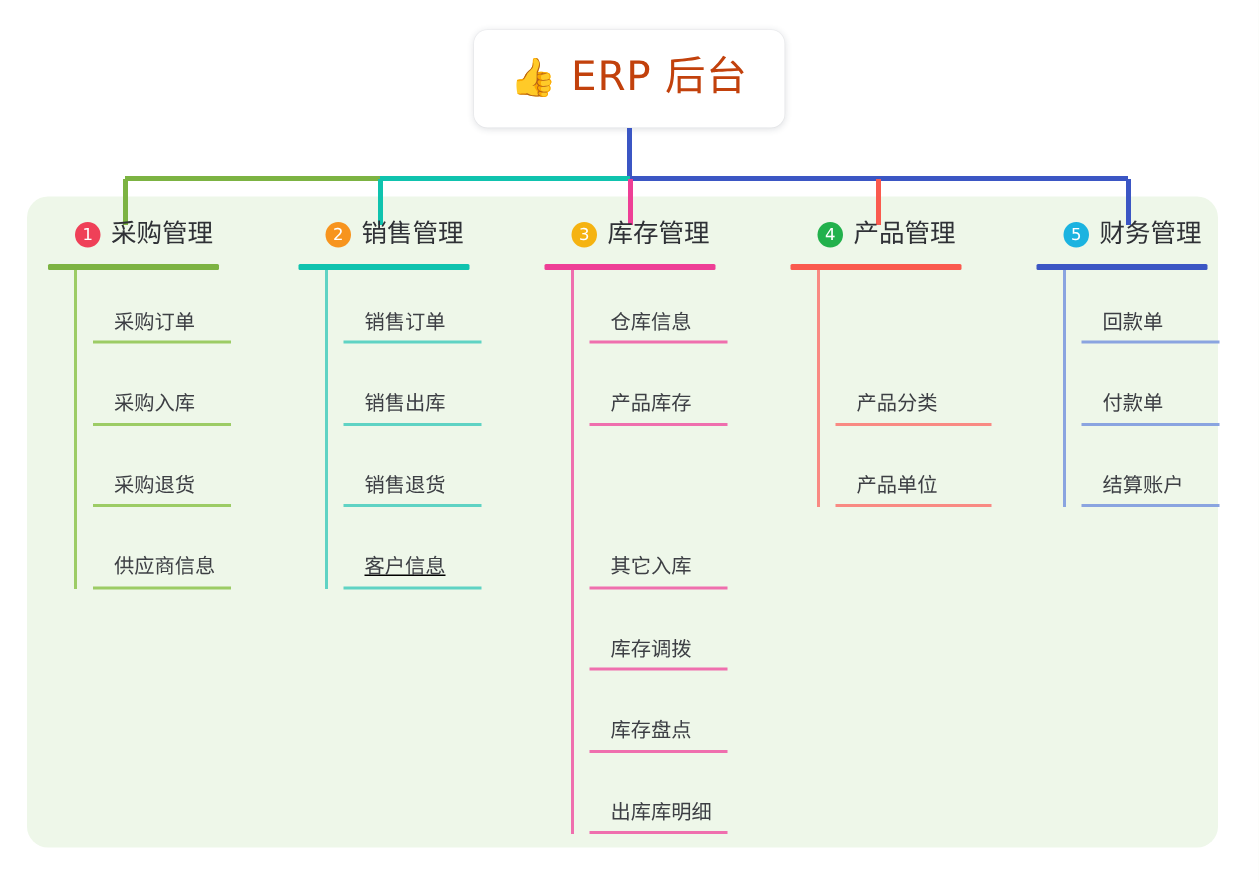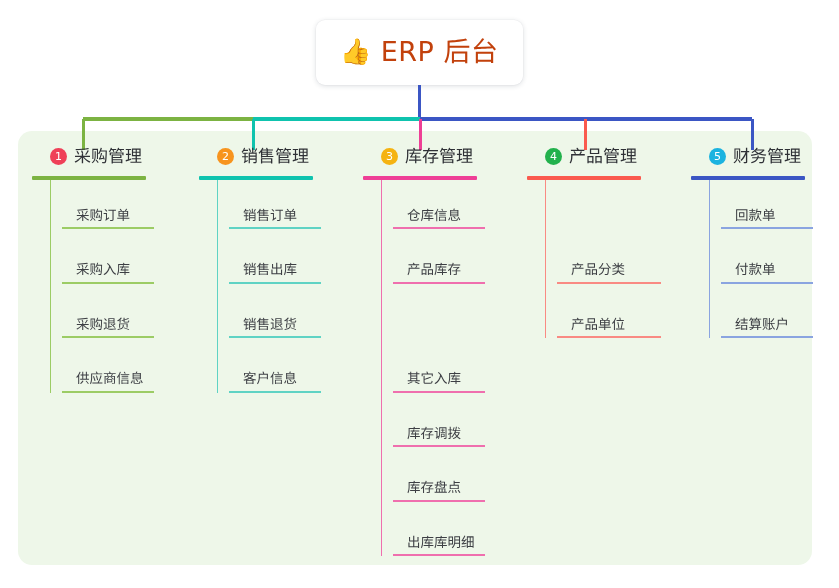--- a/index.html
+++ b/index.html
@@ -223,21 +223,21 @@
       <div class="leaf-rule" style="background: rgb(95, 211, 196); width: 92px;"></div>
     </div>
     <div class="leaf" style="left: 229px; top: 253.5px; width: 92px; height: 30px;">
       <span class="leaf-label">销售出库</span>
       <div class="leaf-rule" style="background: rgb(95, 211, 196); width: 92px;"></div>
     </div>
     <div class="leaf" style="left: 229px; top: 308px; width: 92px; height: 30px;">
       <span class="leaf-label">销售退货</span>
       <div class="leaf-rule" style="background: rgb(95, 211, 196); width: 92px;"></div>
     </div>
-    <div class="leaf" style="left: 229px; top: 362.5px; width: 92px; height: 30px;">
+    <div class="leaf" style="left: 229px; top: 362.5px; width: 92px; height: 30px; text-decoration: underline;">
       <span class="leaf-label">客户信息</span>
       <div class="leaf-rule" style="background: rgb(95, 211, 196); width: 92px;"></div>
     </div>
     <div class="leaf" style="left: 393px; top: 199px; width: 92px; height: 30px;">
       <span class="leaf-label">仓库信息</span>
       <div class="leaf-rule" style="background: rgb(239, 111, 174); width: 92px;"></div>
     </div>
     <div class="leaf" style="left: 393px; top: 253.5px; width: 92px; height: 30px;">
       <span class="leaf-label">产品库存</span>
       <div class="leaf-rule" style="background: rgb(239, 111, 174); width: 92px;"></div>

